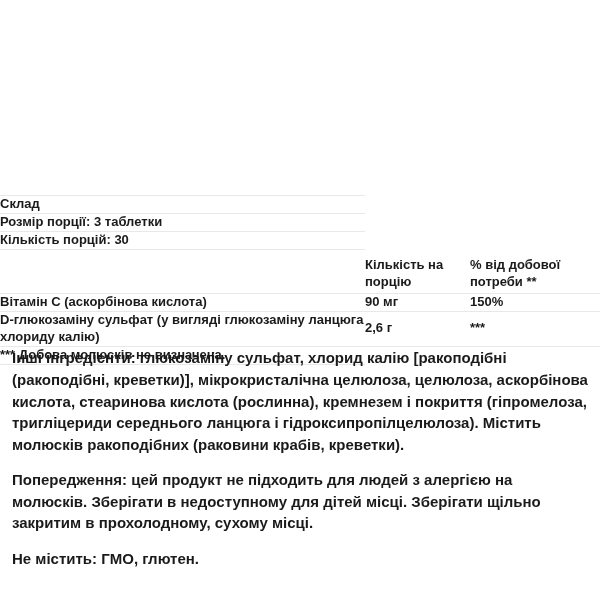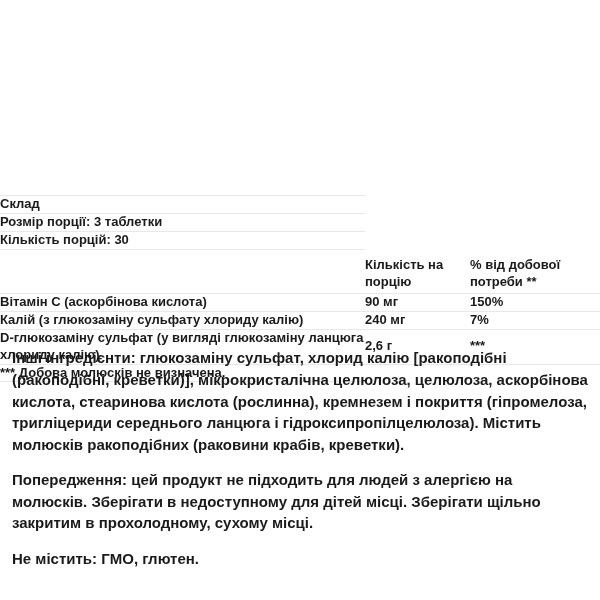--- a/index.html
+++ b/index.html
@@ -131,25 +131,20 @@
         <td class="cell-amount">Кількість на порцію</td>
         <td class="cell-dv">% від добової потреби **</td>
       </tr>
 
       <tr class="row full-rule">
         <td class="cell-label">Вітамін C (аскорбінова кислота)</td>
         <td class="cell-amount">90 мг</td>
         <td class="cell-dv">150%</td>
       </tr>
       <tr class="row full-rule">
-        <td class="cell-label">Калій (з глюкозаміну сульфату хлориду калію)</td>
-        <td class="cell-amount">240 мг</td>
-        <td class="cell-dv">7%</td>
-      </tr>
-      <tr class="row full-rule">
         <td class="cell-label">D-глюкозаміну сульфат (у вигляді глюкозаміну ланцюга хлориду калію)</td>
         <td class="cell-amount">2,6 г</td>
         <td class="cell-dv">***</td>
       </tr>
 
       <tr class="row short-rule">
         <td class="cell-label">*** Добова молюсків не визначена.</td>
         <td class="cell-amount"></td>
         <td class="cell-dv"></td>
       </tr>

